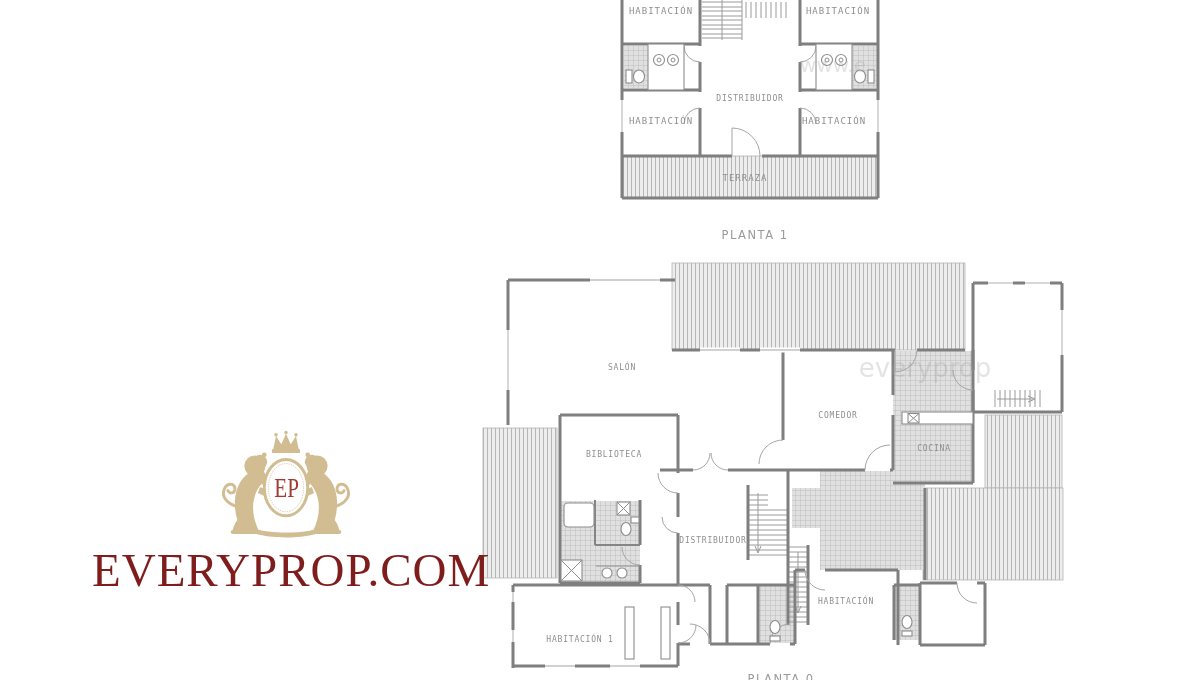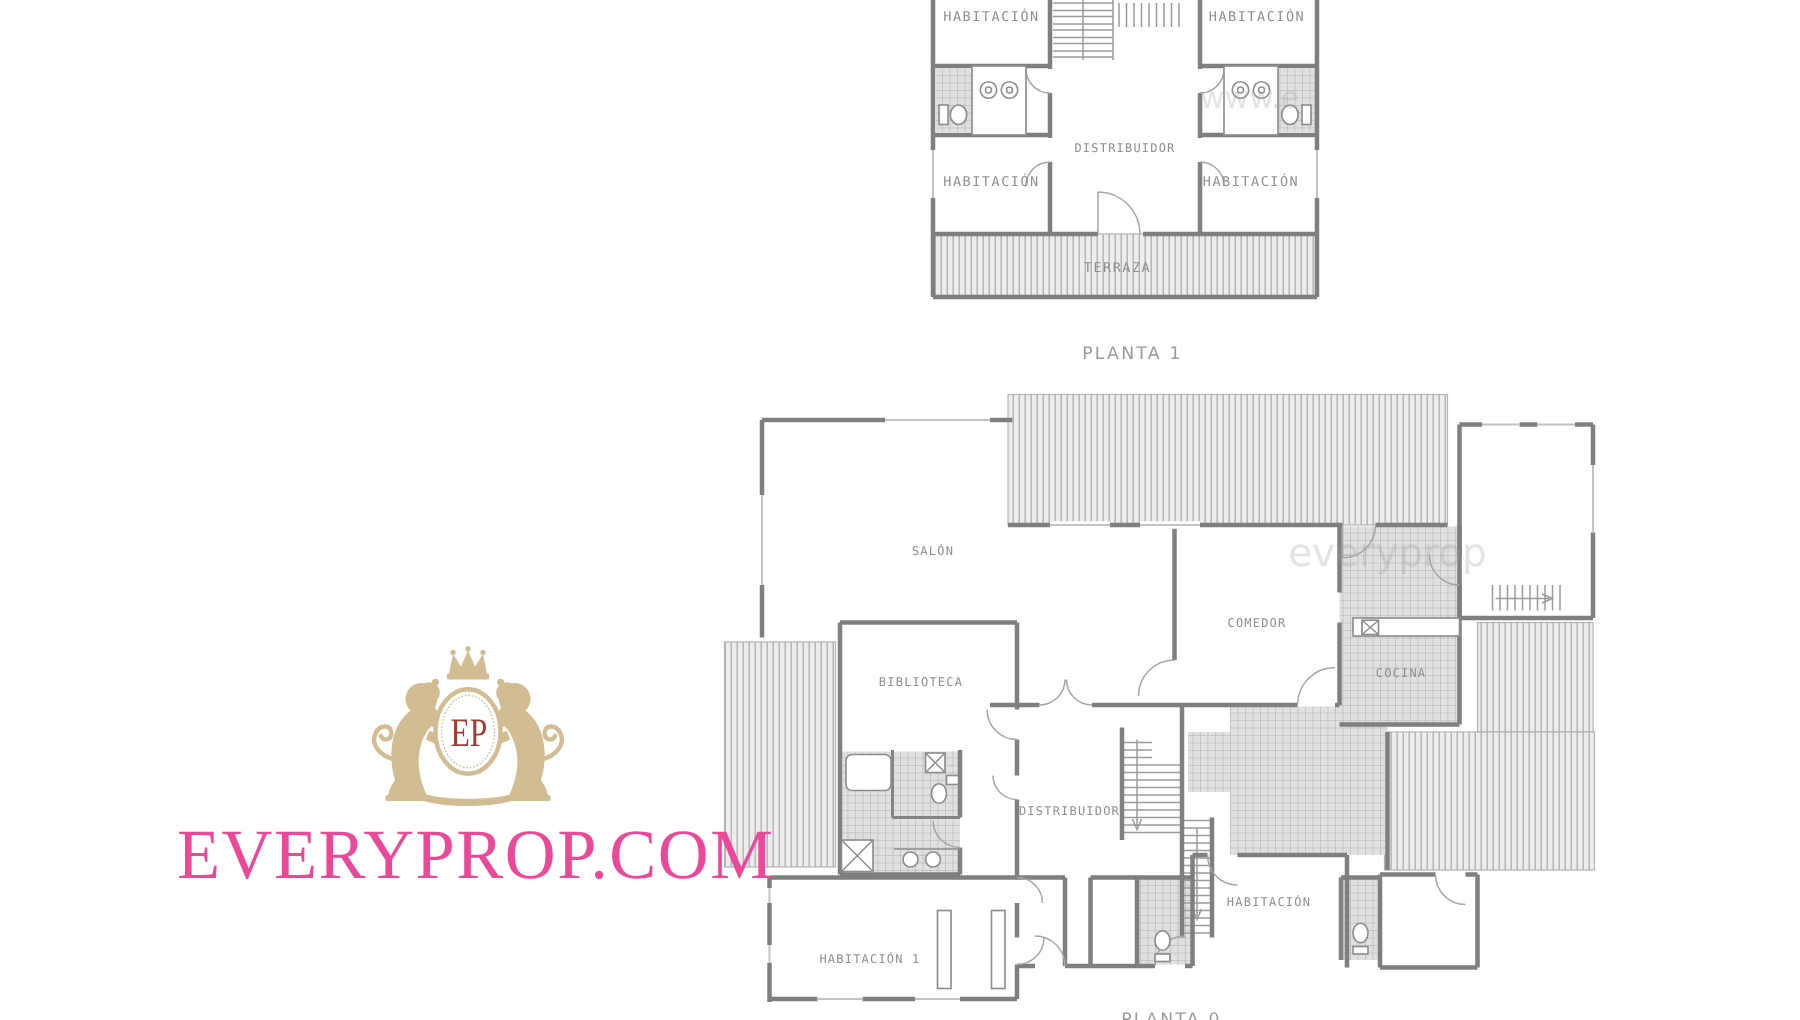--- a/index.html
+++ b/index.html
@@ -1,22 +1,22 @@
 <!DOCTYPE html>
 <html><head>
 <meta charset="utf-8">
 <style>
   html,body{margin:0;padding:0;}
   body{width:1200px;height:680px;position:relative;overflow:hidden;background:#ffffff;
        font-family:"Liberation Sans",sans-serif;}
   
-  .logo-wrap{position:absolute;left:118px;top:429px;width:388px;text-align:center;}
+  .logo-wrap{position:absolute;left:92px;top:429px;width:388px;text-align:center;}
   .crest{display:block;margin:0 auto;width:212px;height:115px;}
   .site-name{margin-top:3px;font-family:"Liberation Serif",serif;font-size:47px;
-             color:#ec4899;letter-spacing:1px;white-space:nowrap;line-height:1;}
+             color:#7f1d1d;letter-spacing:1px;white-space:nowrap;line-height:1;}
   
   .plan{position:absolute;}
   #plan1{left:598px;top:0;}
   #plan2{left:470px;top:255px;}
   .w{stroke:#7f7f7f;stroke-width:3;fill:none;stroke-linecap:butt;}
   .w2{stroke:#858585;stroke-width:2;fill:none;}
   .win{stroke:#c2c2c2;stroke-width:1.3;fill:none;}
   .wgap{fill:#ffffff;stroke:none;}
   .fx{stroke:#8d8d8d;stroke-width:1.1;fill:#ffffff;}
   .fxl{stroke:#8d8d8d;stroke-width:1;fill:none;}

